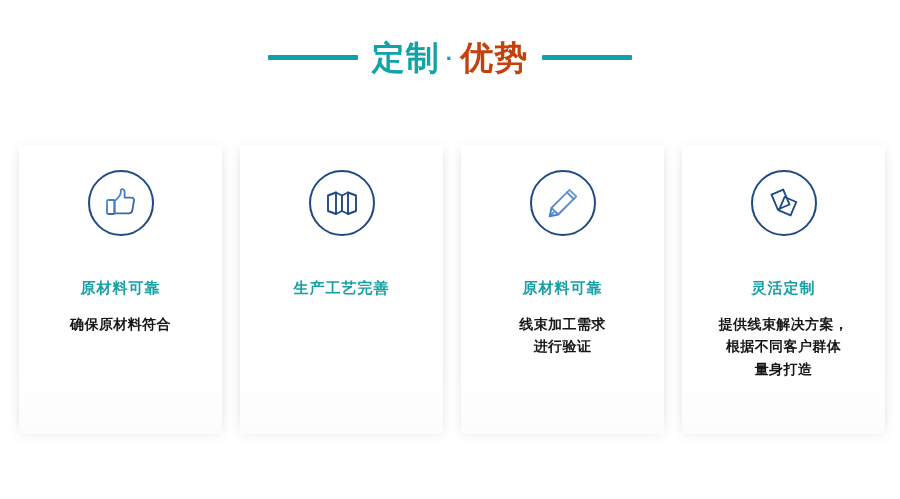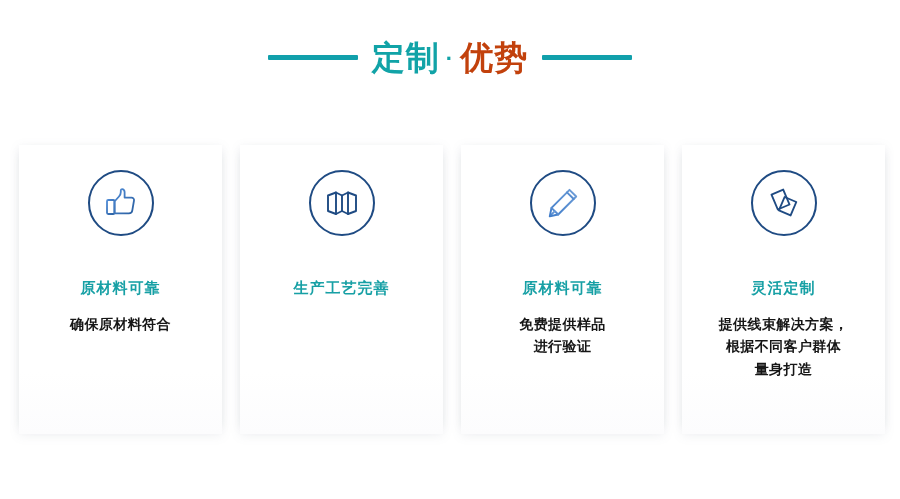--- a/index.html
+++ b/index.html
@@ -132,21 +132,21 @@
           <g fill="none" stroke="url(#g3)" stroke-width="1.9" stroke-linejoin="round" stroke-linecap="round">
             <path d="M25.5 5.8 L32.2 12.5 L14.2 30.5 L5.8 32.2 L7.5 23.8 Z"></path>
             <path d="M23 8.3 L29.7 15"></path>
             <path d="M7.5 23.8 L14.2 30.5"></path>
             <path d="M5.8 32.2 L10.6 27.4"></path>
           </g>
         </svg>
       </div>
       <div class="card-title">原材料可靠</div>
       <div class="card-body">
-        <span class="ln">免费提供样品</span>
+        <span class="ln">线束加工需求</span>
         <span class="ln">进行验证</span>
       </div>
     </div>
 
     <div class="card">
       <div class="icon-circle">
         <svg width="38" height="38" viewBox="0 0 38 38">
           <g fill="none" stroke="#1f4b83" stroke-width="1.9" stroke-linejoin="round" stroke-linecap="round">
             <path d="M6.5 10.6 L18.2 5.6 L24.5 20.5 L12.8 25.5 Z"></path>
             <path d="M19.6 13.0 L31.3 18.0 L25.6 31.4 L13.9 26.4 Z"></path>

